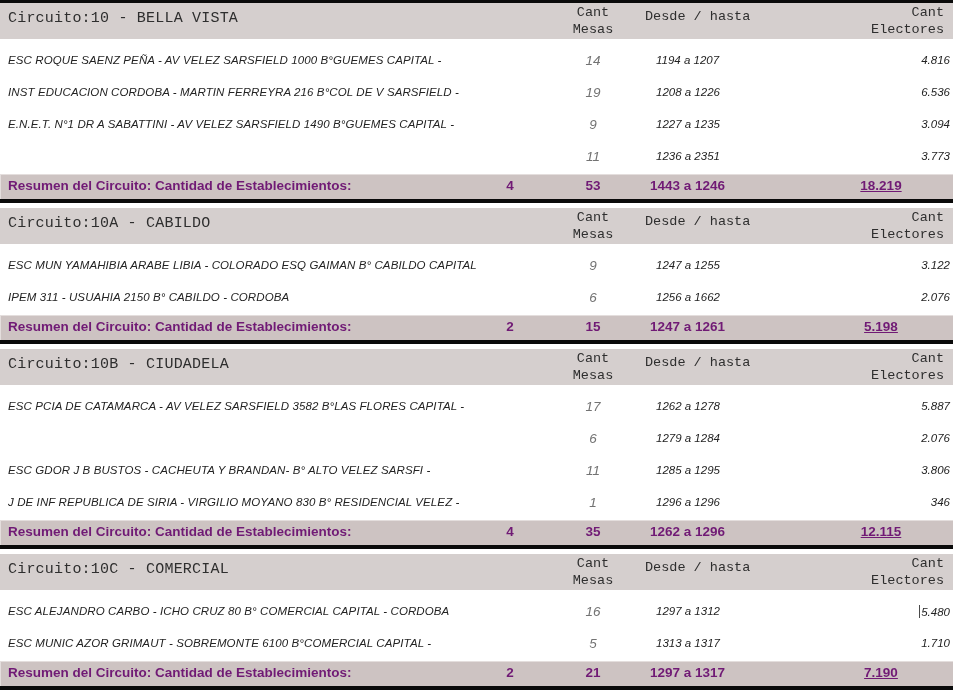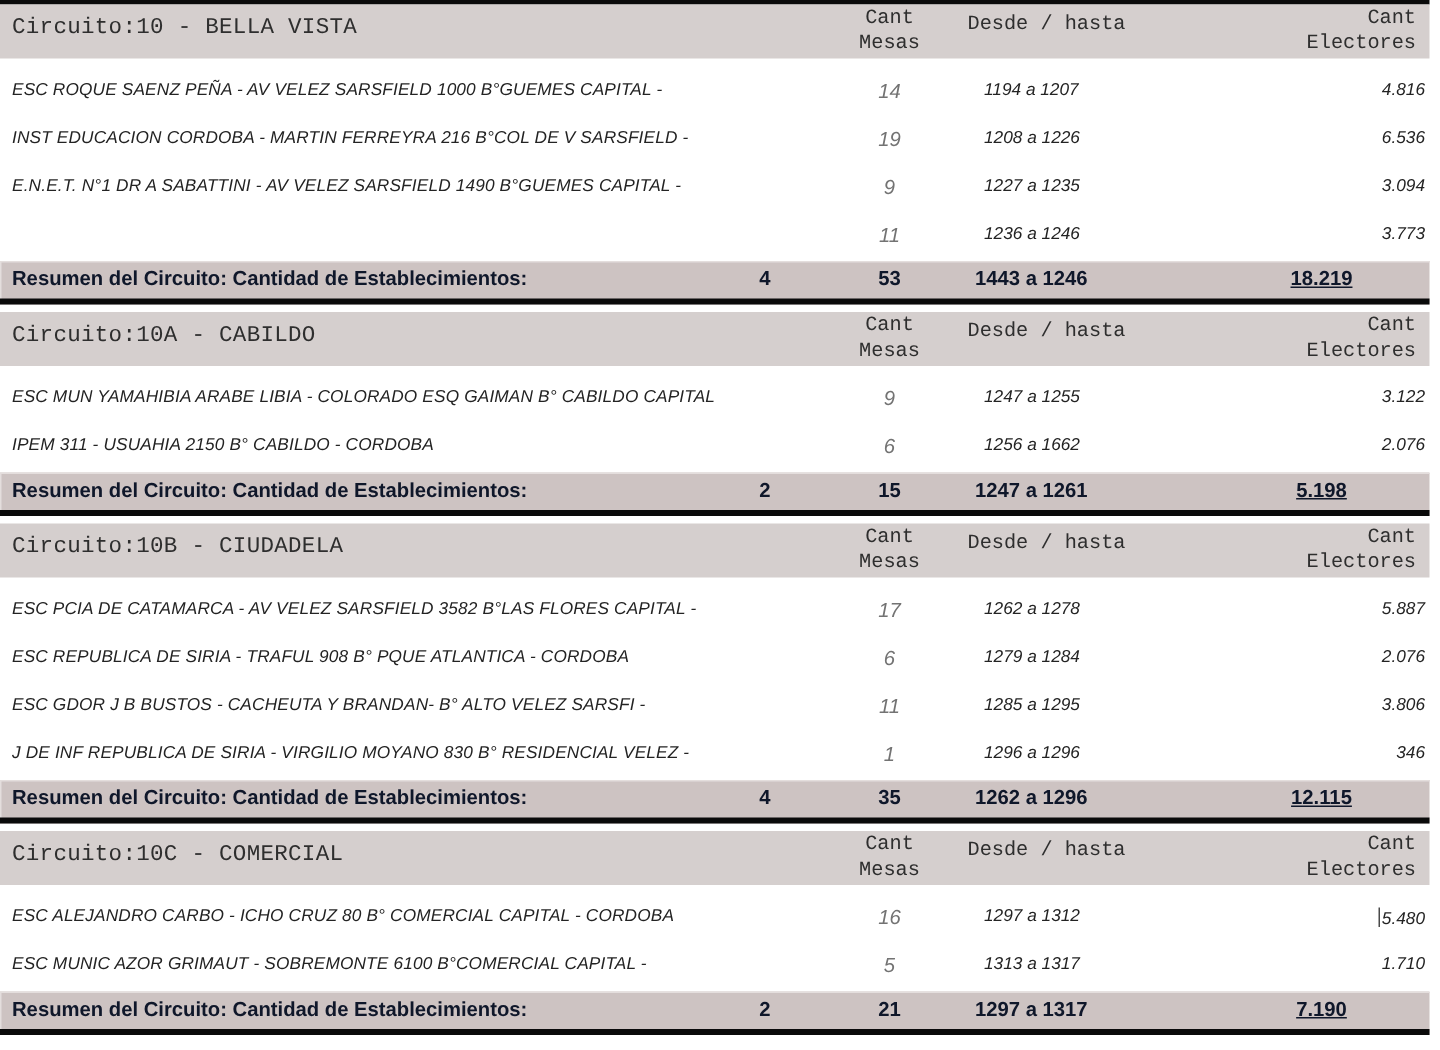--- a/index.html
+++ b/index.html
@@ -75,21 +75,21 @@
 
   
   .summary {
     position: relative;
     height: 25px;
     background: var(--summary-bg);
     border-bottom: 4px solid var(--rule);
     box-shadow: inset 1px 1px 0 #e4dedd;
   }
   .summary .cell {
-    font-size: 13.5px; font-weight: bold; color: #0f172a; white-space: nowrap;
+    font-size: 13.5px; font-weight: bold; color: #701a75; white-space: nowrap;
   }
   .s-label { position: absolute; left: 8px; top: 4px; }
   .s-estab { position: absolute; left: 478px; width: 64px; top: 4px; text-align: center; }
   .s-mesas { position: absolute; left: 545px; width: 96px; top: 4px; text-align: center; }
   .s-desde { position: absolute; left: 650px; top: 4px; }
   .s-elect { position: absolute; left: 829px; right: 20px; top: 4px; text-align: center; text-decoration: underline; }
 </style>
 </head>
 <body>
 
@@ -124,21 +124,21 @@
 
   <div class="row">
     <div class="r-name">E.N.E.T. N°1 DR A SABATTINI - AV VELEZ SARSFIELD 1490 B°GUEMES CAPITAL  -</div>
     <div class="r-mesas">9</div>
     <div class="r-desde">1227 a 1235</div>
     <div class="r-elect"><span class="val">3.094</span></div>
   </div>
 
   <div class="row">
     <div class="r-mesas">11</div>
-    <div class="r-desde">1236 a 1246</div>
+    <div class="r-desde">1236 a 2351</div>
     <div class="r-elect"><span class="val">3.773</span></div>
   </div>
 </div>
     <div class="summary">
       <div class="cell s-label">Resumen del Circuito: Cantidad de Establecimientos:</div>
       <div class="cell s-estab">4</div>
       <div class="cell s-mesas">53</div>
       <div class="cell s-desde">1443 a 1246</div>
       <div class="cell s-elect">18.219</div>
     </div>
@@ -196,21 +196,20 @@
     </div>
     <div class="rows">
   <div class="row">
     <div class="r-name">ESC PCIA DE CATAMARCA - AV VELEZ SARSFIELD 3582 B°LAS FLORES CAPITAL  -</div>
     <div class="r-mesas">17</div>
     <div class="r-desde">1262 a 1278</div>
     <div class="r-elect"><span class="val">5.887</span></div>
   </div>
 
   <div class="row">
-    <div class="r-name">ESC REPUBLICA DE SIRIA - TRAFUL 908 B° PQUE ATLANTICA  - CORDOBA</div>
     <div class="r-mesas">6</div>
     <div class="r-desde">1279 a 1284</div>
     <div class="r-elect"><span class="val">2.076</span></div>
   </div>
 
   <div class="row">
     <div class="r-name">ESC GDOR J B BUSTOS - CACHEUTA Y BRANDAN- B° ALTO VELEZ SARSFI  -</div>
     <div class="r-mesas">11</div>
     <div class="r-desde">1285 a 1295</div>
     <div class="r-elect"><span class="val">3.806</span></div>

